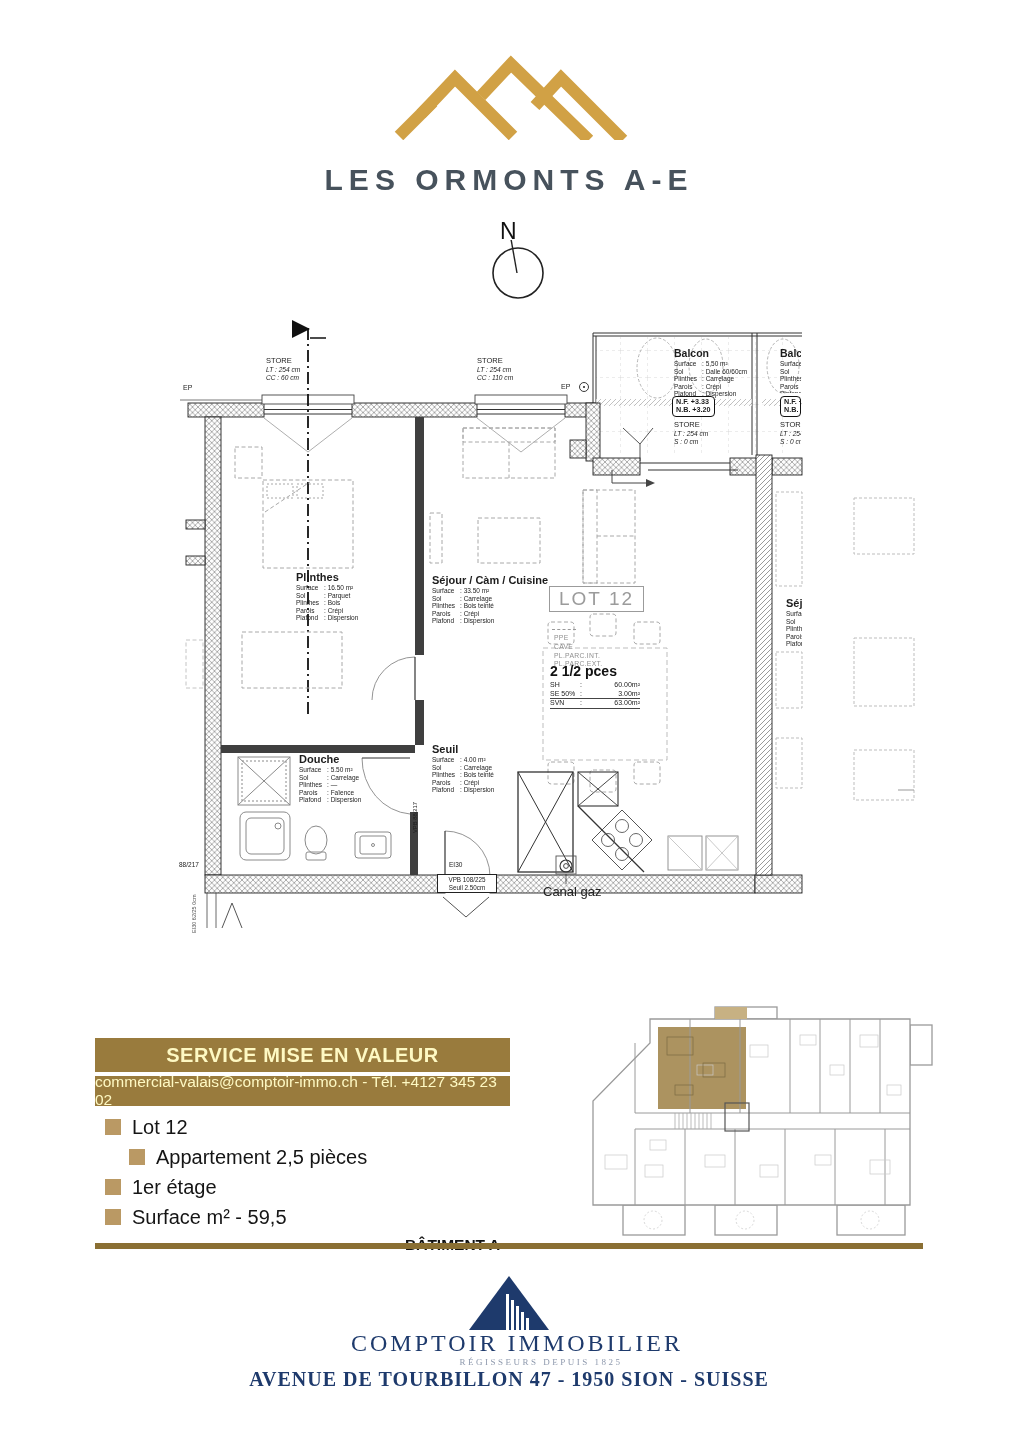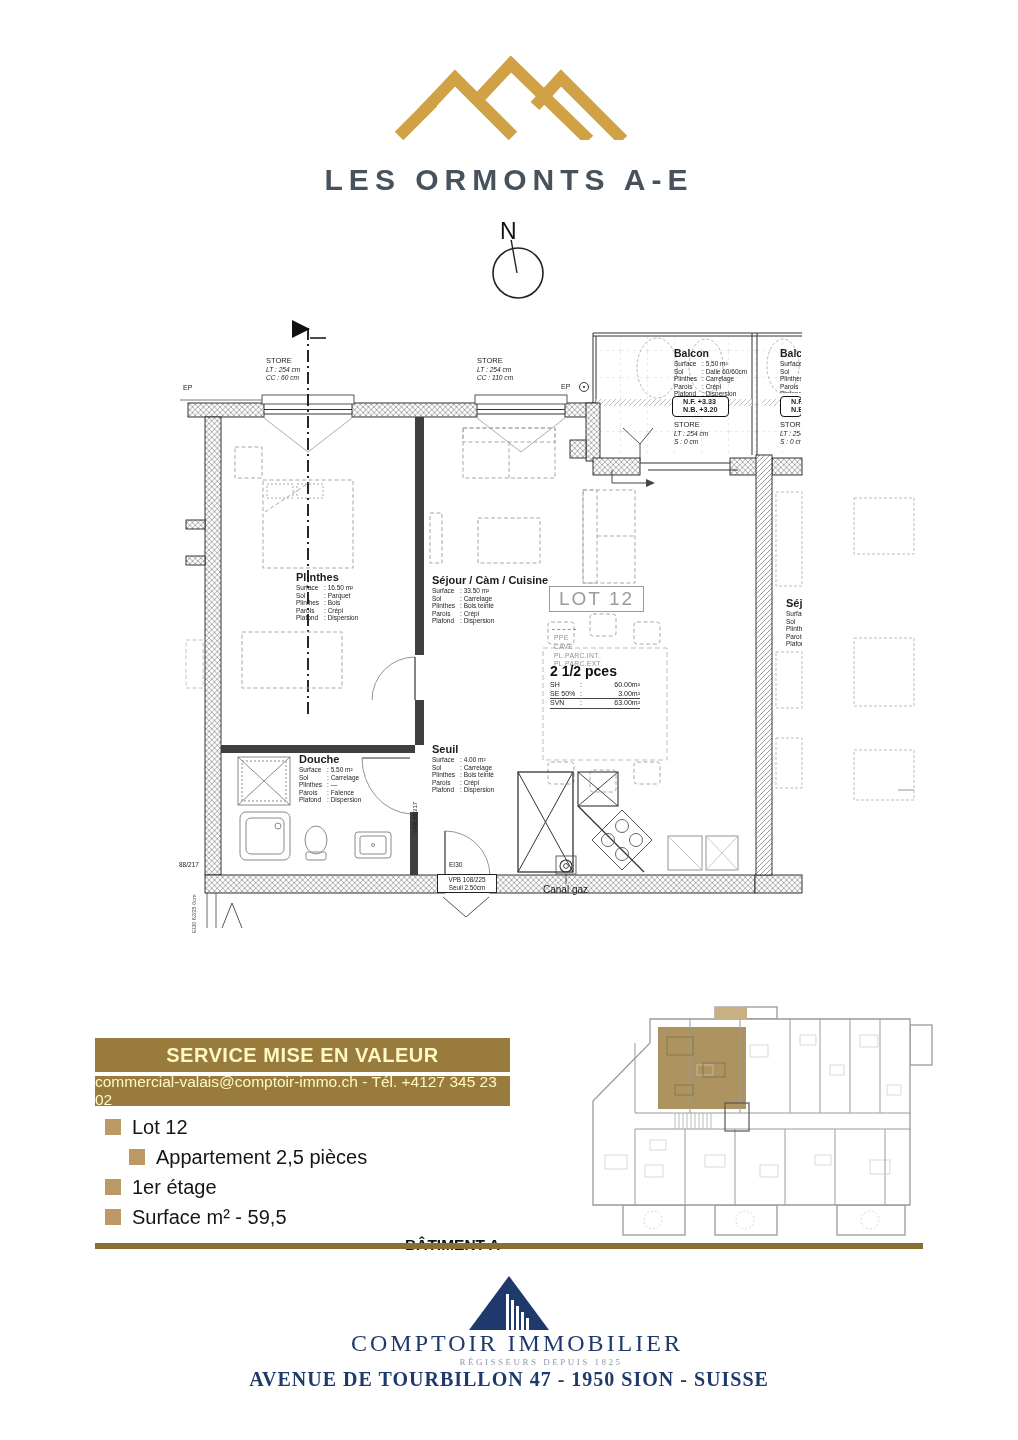--- a/index.html
+++ b/index.html
@@ -14,21 +14,21 @@
 
   
   .room-label{position:absolute;color:#1c1c1c;}
   .room-name{font-size:11px;font-weight:bold;line-height:12px;margin-bottom:1px;}
   .rr{display:flex;font-size:6.5px;line-height:7.6px;}
   .rr .k{width:28px;flex:none;}
   .rr .v::before{content:": ";}
   .store-label{position:absolute;font-size:7.5px;line-height:8.6px;color:#222;}
   .store-label .sl{font-style:italic;font-size:6.6px;}
   .nf-box{position:absolute;border:1.4px solid #111;border-radius:4px;background:#fff;
-      padding:1px 10px;font-size:7.2px;font-weight:bold;line-height:8.4px;}
+      padding:1px 3px;font-size:7.2px;font-weight:bold;line-height:8.4px;}
   .lot-box{position:absolute;border:1.5px solid #9b9b9b;color:#9b9b9b;background:transparent;
       font-size:19px;letter-spacing:2px;padding:1px 9px;}
   .lot-dashes{position:absolute;border-top:1px dashed #999;width:24px;height:0;}
   .ppe{position:absolute;font-size:6.8px;line-height:8.8px;color:#8f8f8f;letter-spacing:.3px;}
   .pces{position:absolute;}
   .pces-title{font-size:14px;font-weight:bold;color:#111;margin-bottom:2px;}
   .pr{display:flex;width:90px;font-size:7px;line-height:8.6px;}
   .pr .k{width:30px;flex:none;}
   .pr .c::before{content:":";}
   .pr .v{margin-left:auto;}
@@ -481,21 +481,21 @@
   </div>
 
   <div class="vtext" style="left:412px;top:833px;font-size:5.8px">VPB 88/217</div>
   <div class="ann" style="left:179px;top:861px;font-size:6.5px">88/217</div>
   <div class="vtext" style="left:191px;top:933px;font-size:5.5px;color:#555">EI30 62/25 0cm</div>
   <div class="ann" style="left:449px;top:861px;font-size:6.5px">EI30</div>
   <div class="door-box">
     <div>VPB 108/225</div>
     <div>Seuil 2.50cm</div>
   </div>
-  <div class="ann" style="left:543px;top:884px;font-size:10px">Canal gaz</div>
+  <div class="ann" style="left:543px;top:884px;font-size:13px">Canal gaz</div>
 
   <div class="banner banner-title">SERVICE MISE EN VALEUR</div>
   <div class="banner banner-contact">commercial-valais@comptoir-immo.ch - Tél. +4127 345 23 02</div>
 
   <div class="details-rows">
       <div class="detail-row">
       <span class="bullet"></span>
       <span class="detail-text">Lot 12</span>
     </div>
       <div class="detail-row">

